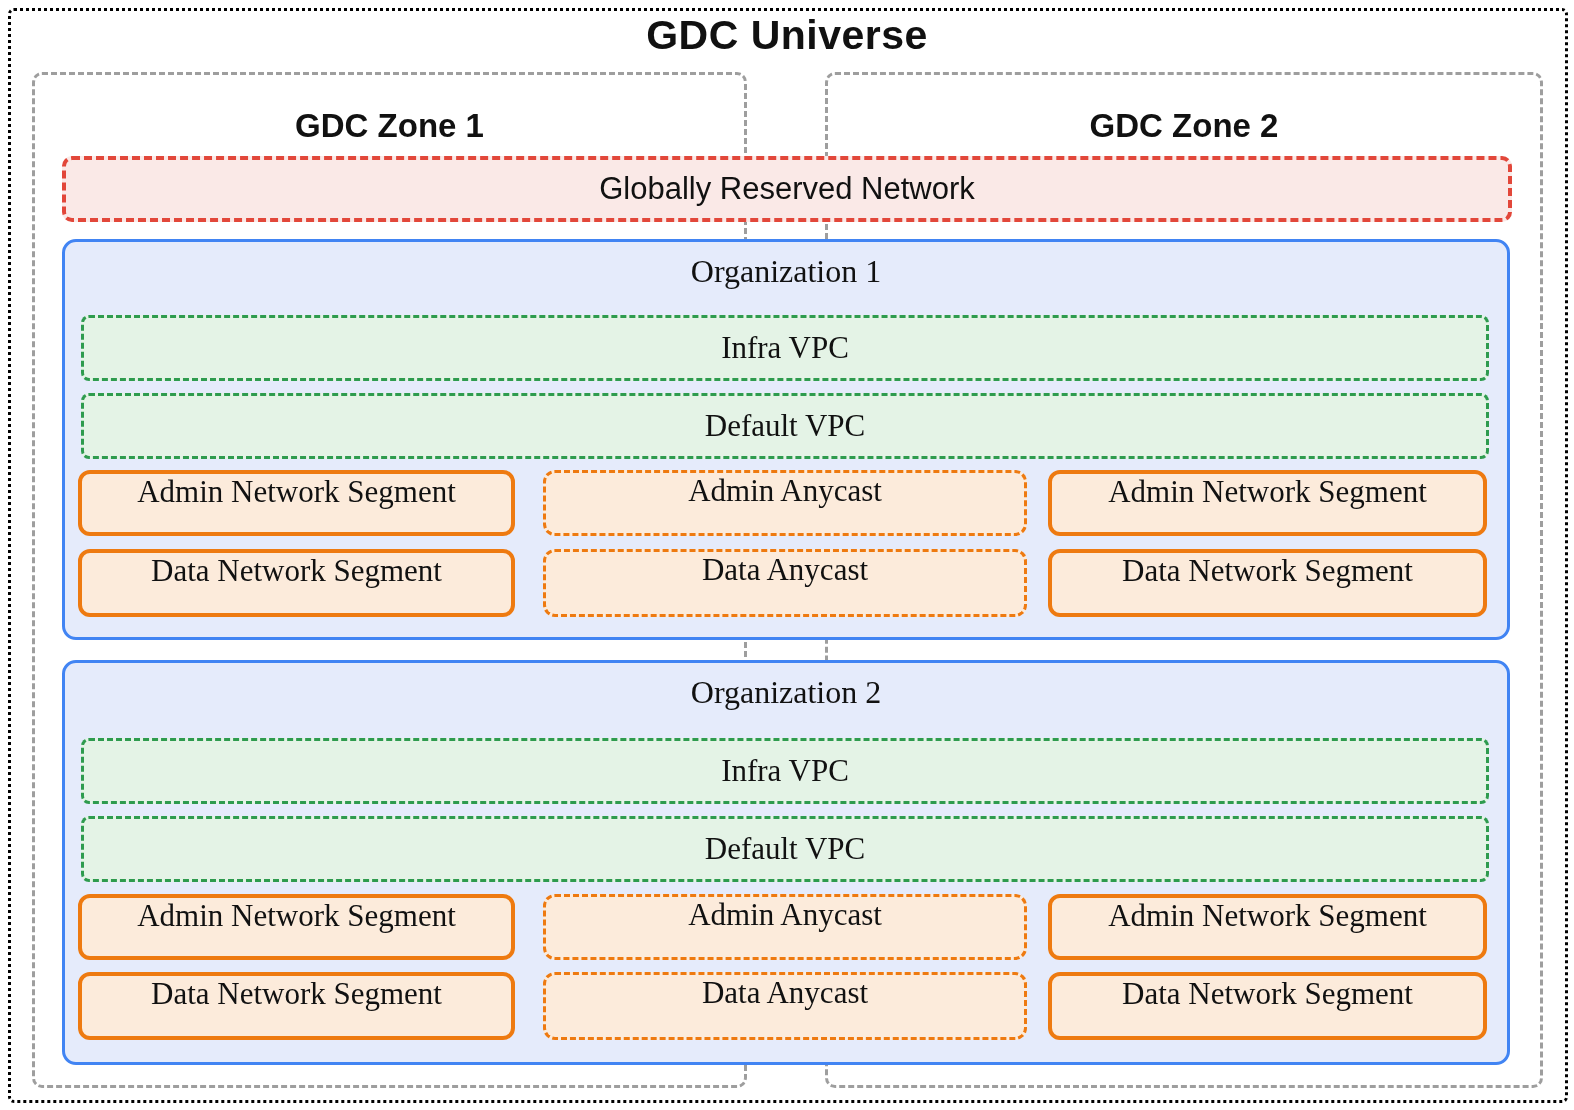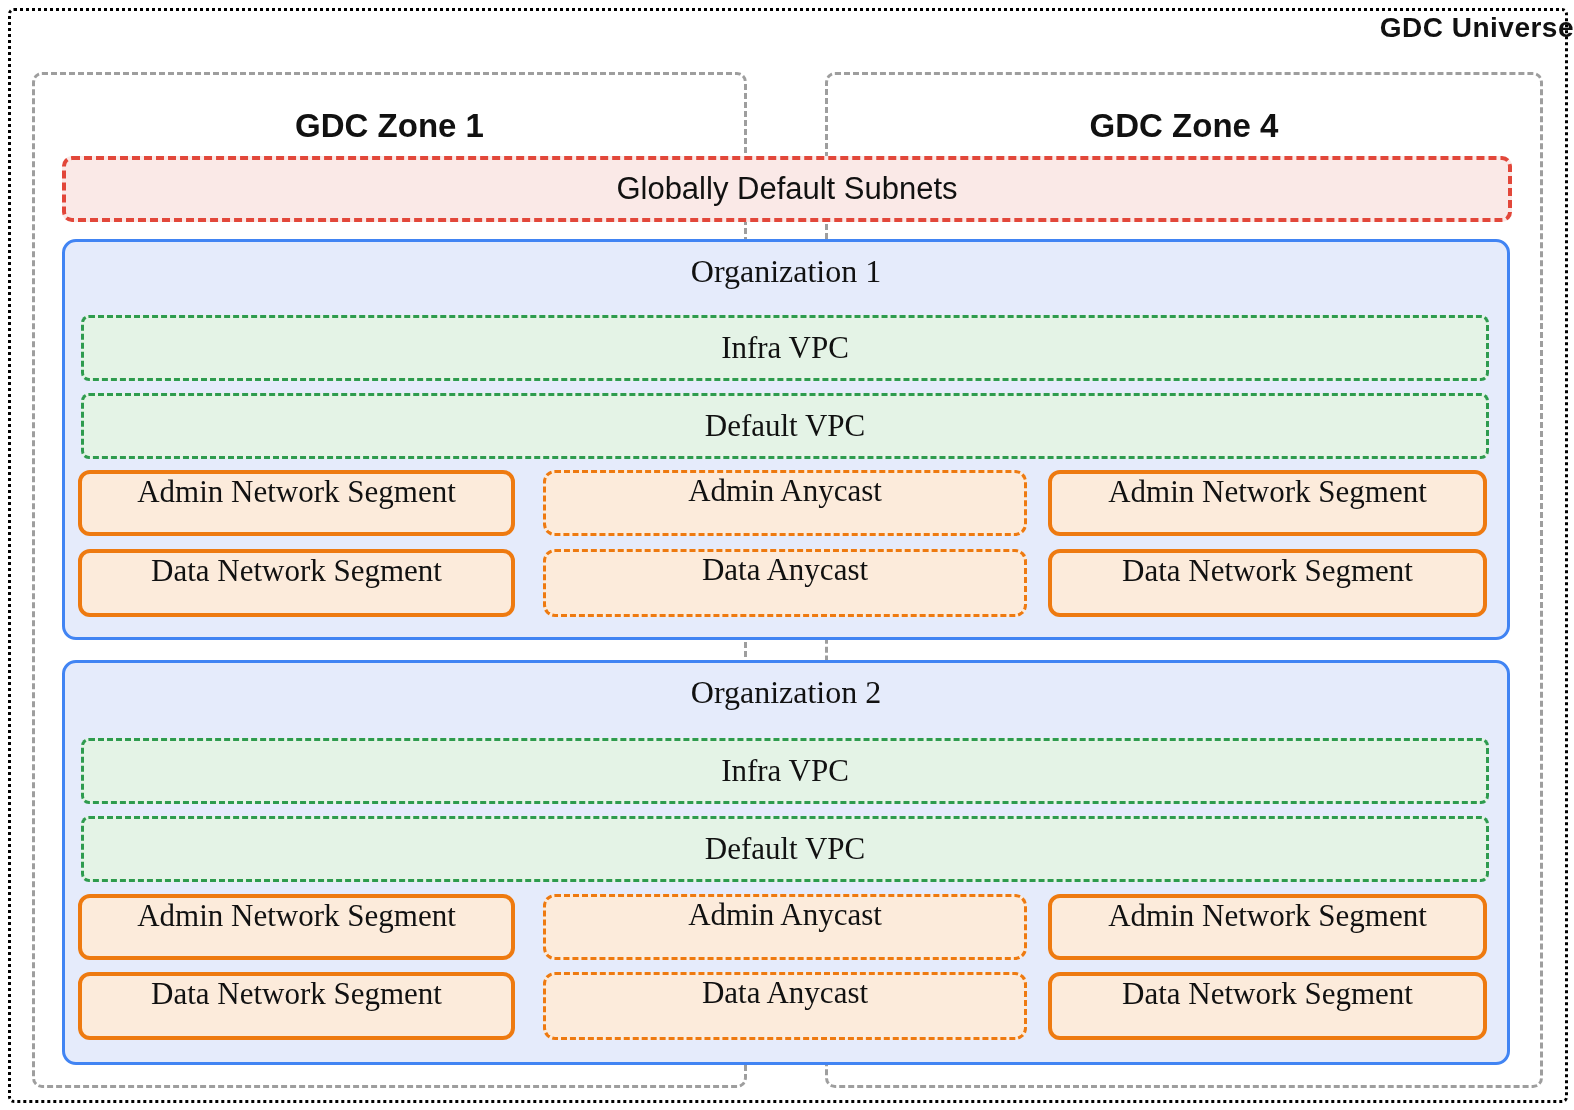--- a/index.html
+++ b/index.html
@@ -33,22 +33,22 @@
     left:8px; top:8px;
     width:1560px; height:1095px;
     border:3px dotted #000000;
     border-radius:6px;
     z-index:0;
   }
   .universe-title{
     position:absolute;
     left:0; top:12px;
     width:100%;
-    text-align:right;
-    font-size:28px;
+    text-align:center;
+    font-size:41px;
     font-weight:bold;
     letter-spacing:0.5px;
   }
   
   .zone{
     position:absolute;
     top:72px;
     height:1016px;
     border:3px dashed var(--gray-border);
     border-radius:10px;
@@ -135,25 +135,25 @@
 <div class="canvas">
 
   <div class="universe"></div>
   <div class="universe-title">GDC Universe</div>
 
   <div class="zone zone1">
     <div class="zone-title">GDC Zone 1</div>
   </div>
 
   <div class="zone zone2">
-    <div class="zone-title">GDC Zone 4</div>
+    <div class="zone-title">GDC Zone 2</div>
   </div>
 
   <div class="reserved">
-    <span>Globally Default Subnets</span>
+    <span>Globally Reserved Network</span>
   </div>
 
   <section class="org org1">
     <div class="org-title">Organization 1</div>
 
     <div class="vpc vpc-infra">
       <span>Infra VPC</span>
     </div>
     <div class="vpc vpc-default">
       <span>Default VPC</span>

